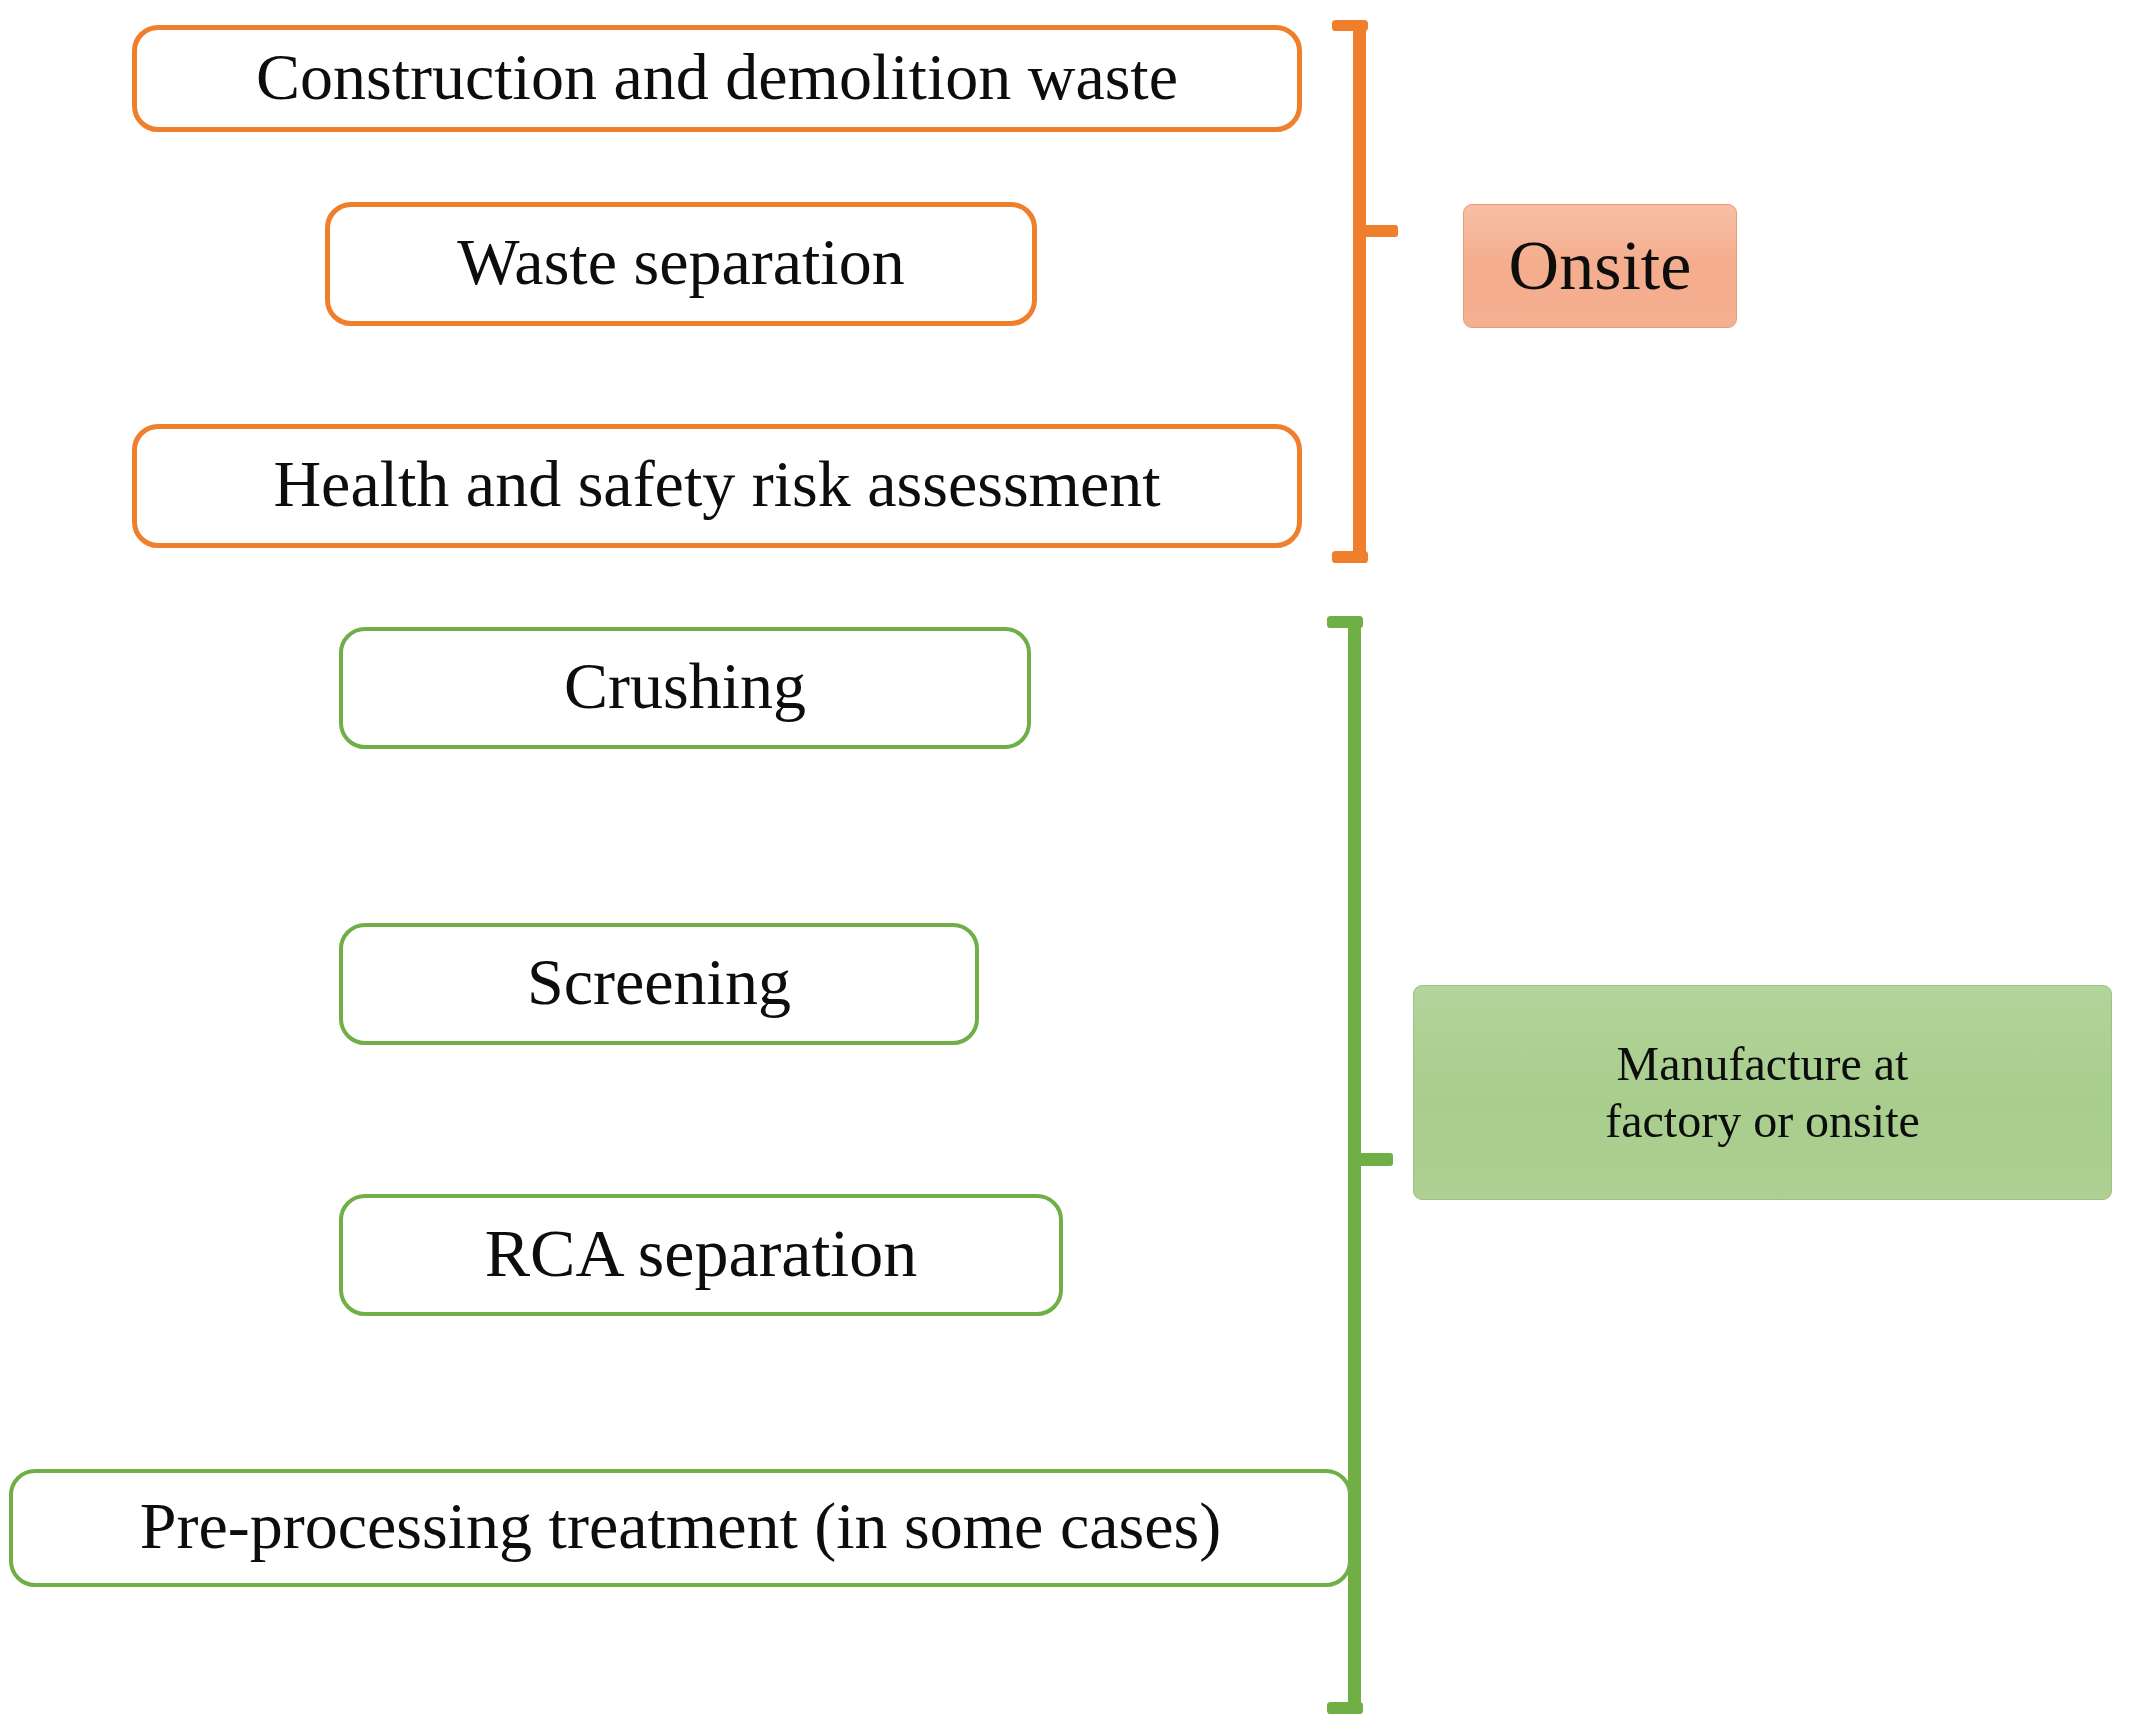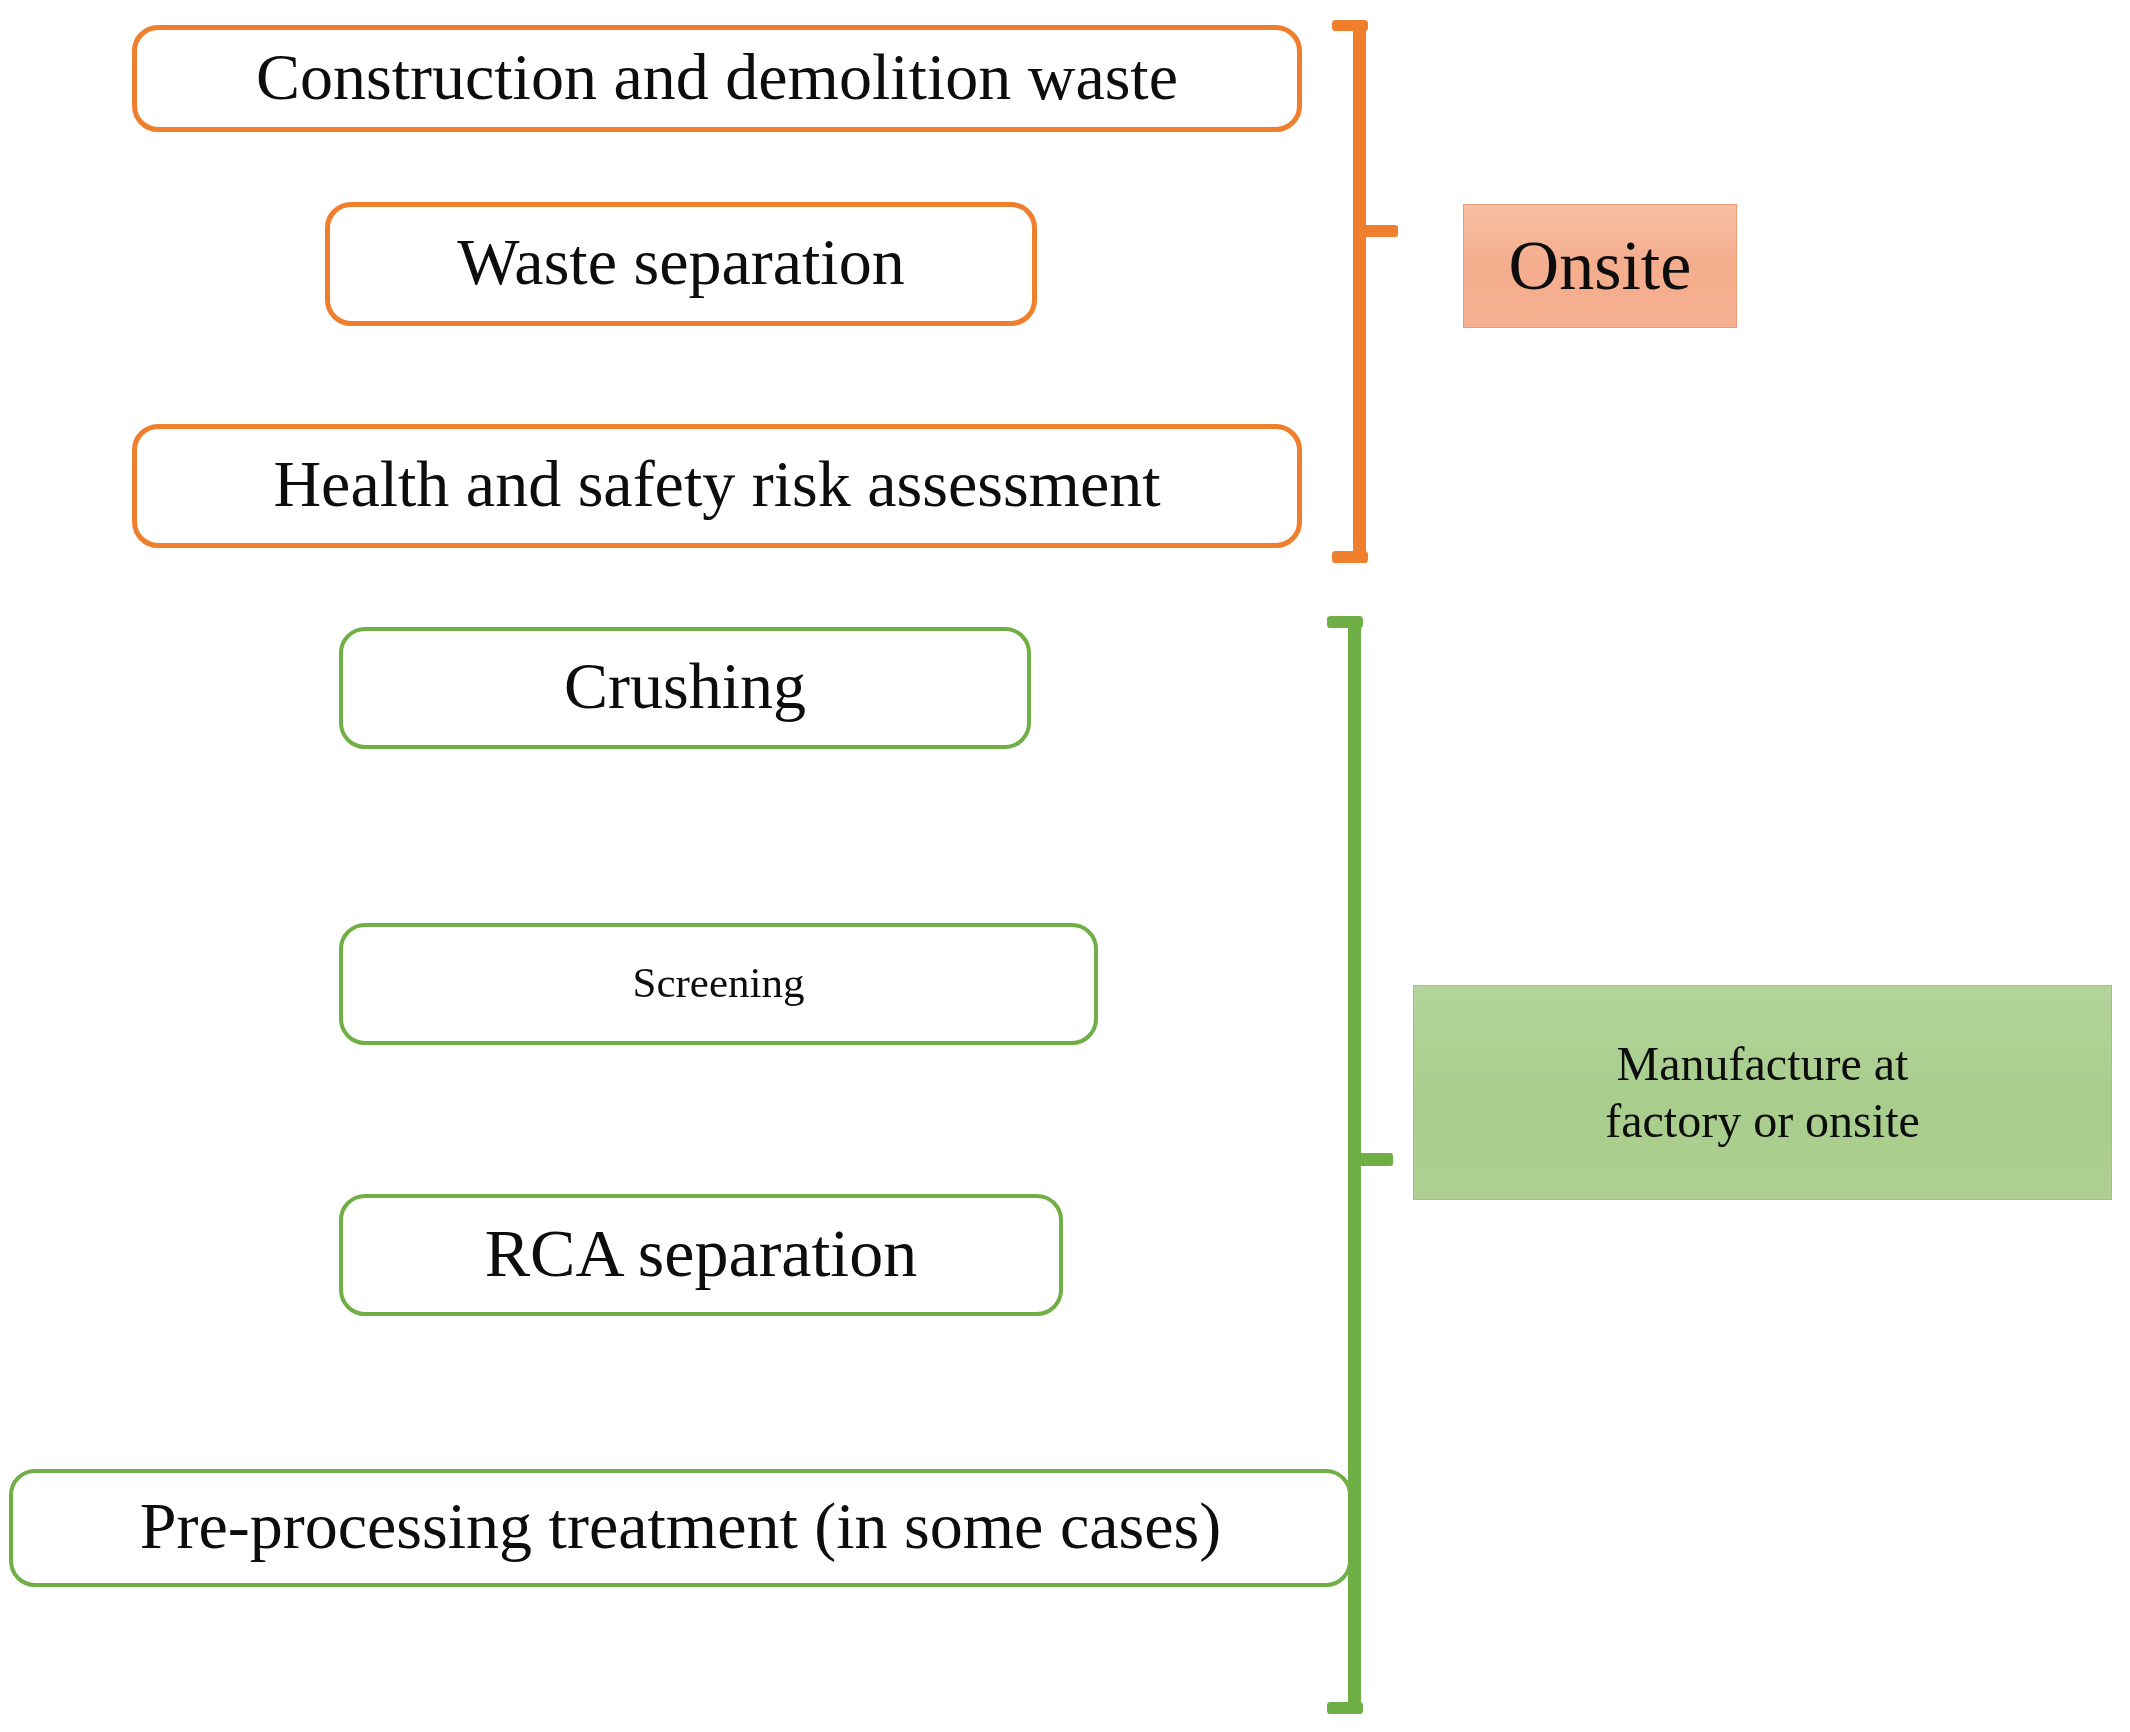--- a/index.html
+++ b/index.html
@@ -40,20 +40,21 @@
   
   .cat-box {
     position: absolute;
     box-sizing: border-box;
     display: flex;
     align-items: center;
     justify-content: center;
     text-align: center;
     color: #0d0d0d;
     line-height: 1.18;
+    border-radius: 9px;
   }
   .cat-onsite {
     background: linear-gradient(180deg, #F7BFA4 0%, #F4AD8D 50%, #F5B091 100%);
     border: 1.8px solid #E89A70;
   }
   .cat-factory {
     background: linear-gradient(180deg, #B3D49B 0%, #A8CD8C 55%, #AED092 100%);
     border: 1.8px solid #9BC382;
   }
 
@@ -100,21 +101,21 @@
   </div>
 
   <div class="step-box phase-onsite" style="left:132px; top:424px; width:1170px; height:124px; font-size:66px;">
     <span class="step-label">Health and safety risk assessment</span>
   </div>
 
   <div class="step-box phase-factory" style="left:339px; top:627px; width:692px; height:122px; font-size:66px;">
     <span class="step-label">Crushing</span>
   </div>
 
-  <div class="step-box phase-factory" style="left:339px; top:923px; width:759px; height:122px; font-size:43px;">
+  <div class="step-box phase-factory" style="left:339px; top:923px; width:640px; height:122px; font-size:66px;">
     <span class="step-label">Screening</span>
   </div>
 
   <div class="step-box phase-factory" style="left:339px; top:1194px; width:724px; height:122px; font-size:68px;">
     <span class="step-label">RCA separation</span>
   </div>
 
   <div class="step-box phase-factory" style="left:9px; top:1469px; width:1343px; height:118px; font-size:66px;">
     <span class="step-label">Pre-processing treatment (in some cases)</span>
   </div>

